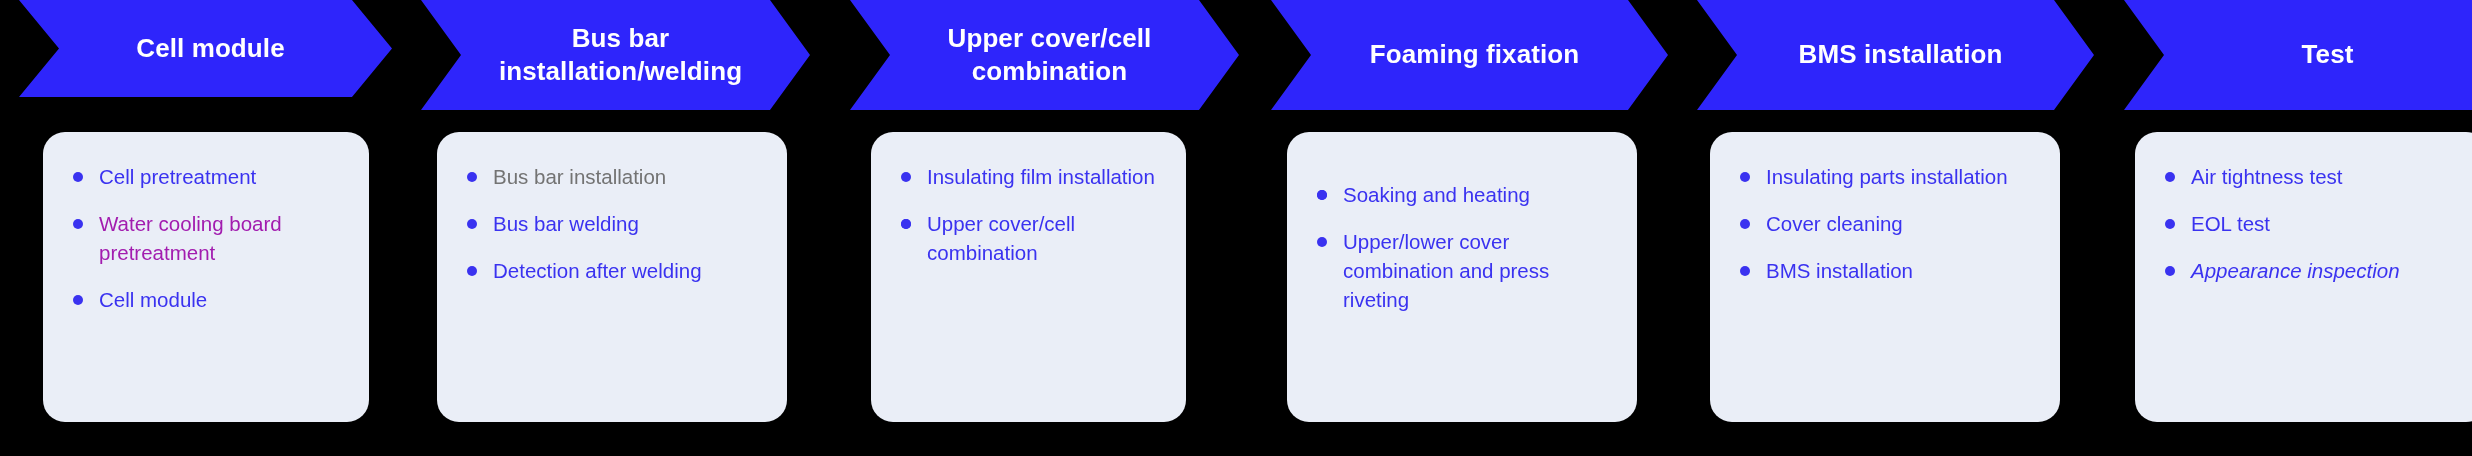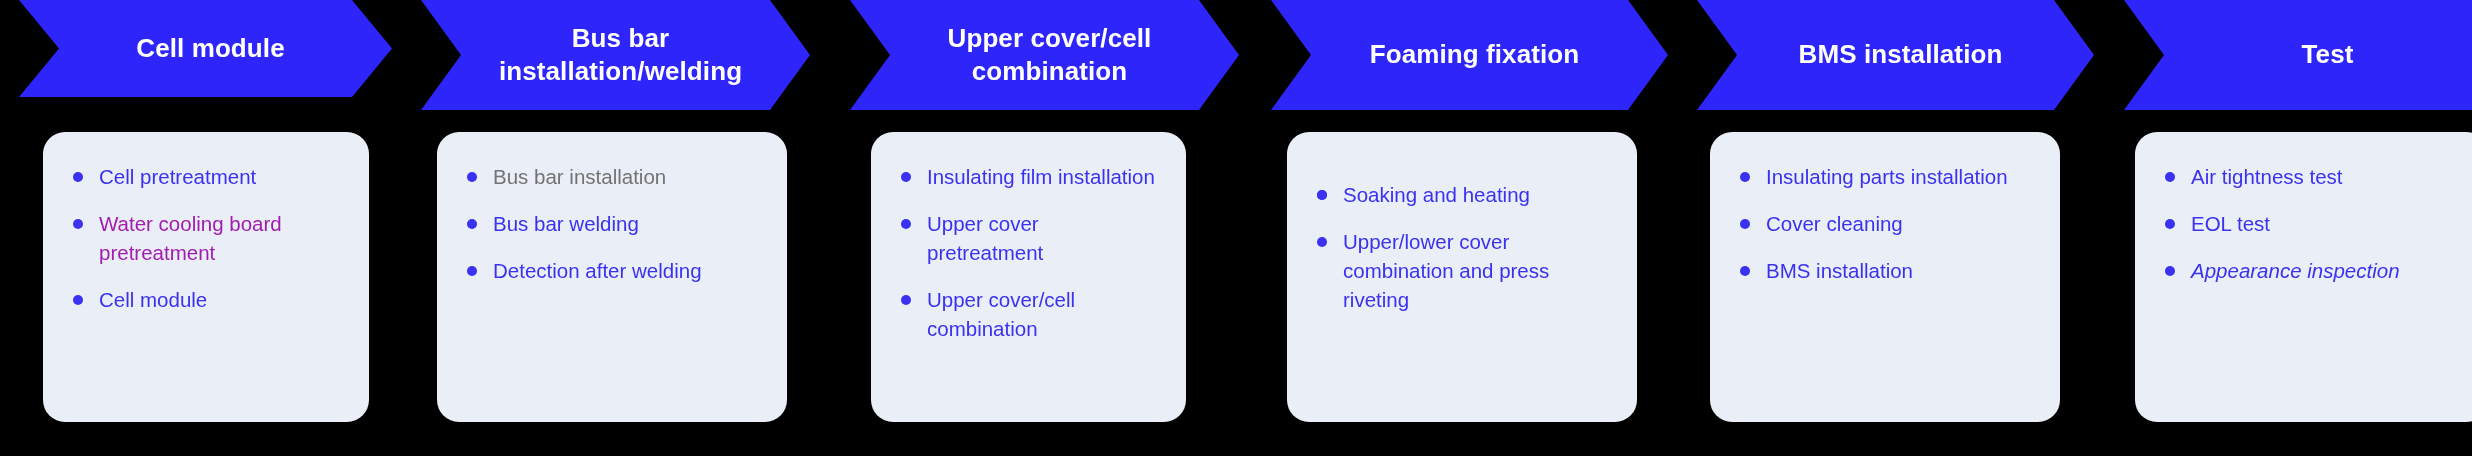--- a/index.html
+++ b/index.html
@@ -92,21 +92,21 @@
         </ul>
       </div>
     </div>
     <div class="step" style="left: 850px; width: 419px;">
       <div class="chev" style="width: 389px; height: 110px; background: rgb(46, 37, 251); clip-path: polygon(0px 0px, 89.7172% 0px, 100% 50%, 89.7172% 100%, 0px 100%, 10.2828% 50%);">
         <div class="chev-inner">Upper cover/cell combination</div>
       </div>
       <div class="card" style="left: 13px; width: 315px; background: rgb(234, 238, 247); margin-left: 8px;">
         <ul class="blist">
           <li><span class="dot" style="background: rgb(58, 50, 240);"></span><span style="color: rgb(58, 50, 240);">Insulating film installation</span></li>
-          <li><span class="dot" style="background: rgb(58, 50, 240);"></span><span style="color: rgb(58, 50, 240);">Upper cover pretreatment</span></li>
+          <li><span class="dot" style="background: rgb(58, 50, 240);"></span></li>
           <li><span class="dot" style="background: rgb(58, 50, 240);"></span><span style="color: rgb(58, 50, 240);">Upper cover/cell combination</span></li>
         </ul>
       </div>
     </div>
     <div class="step" style="left: 1271px; width: 427px;">
       <div class="chev" style="width: 397px; height: 110px; background: rgb(46, 37, 251); clip-path: polygon(0px 0px, 89.9244% 0px, 100% 50%, 89.9244% 100%, 0px 100%, 10.0756% 50%);">
         <div class="chev-inner">Foaming fixation</div>
       </div>
       <div class="card" style="left: 16px; width: 350px; background: rgb(234, 238, 247);">
         <ul class="blist">

